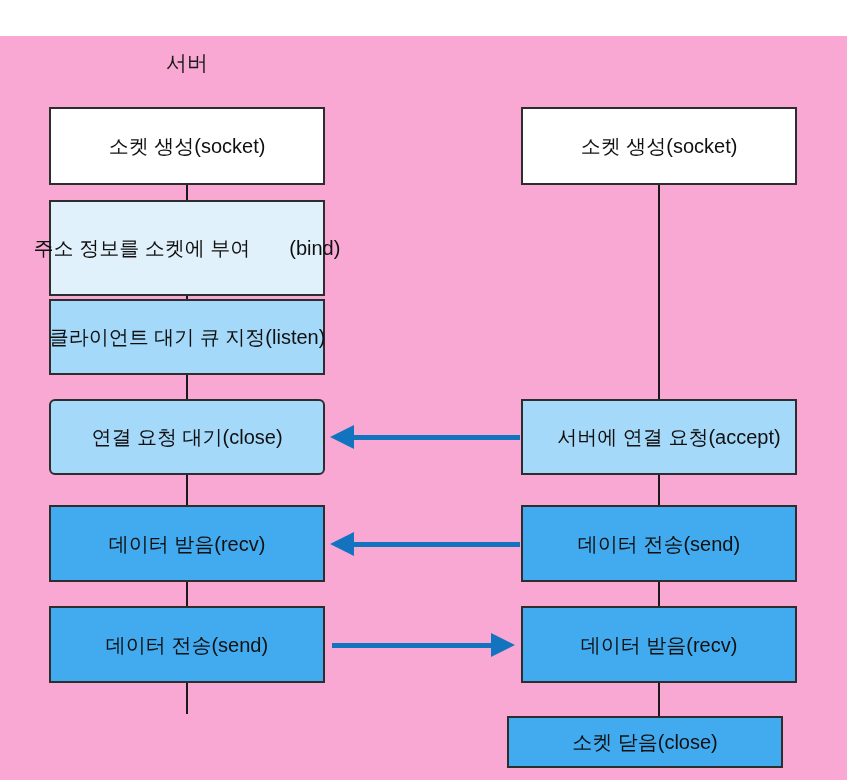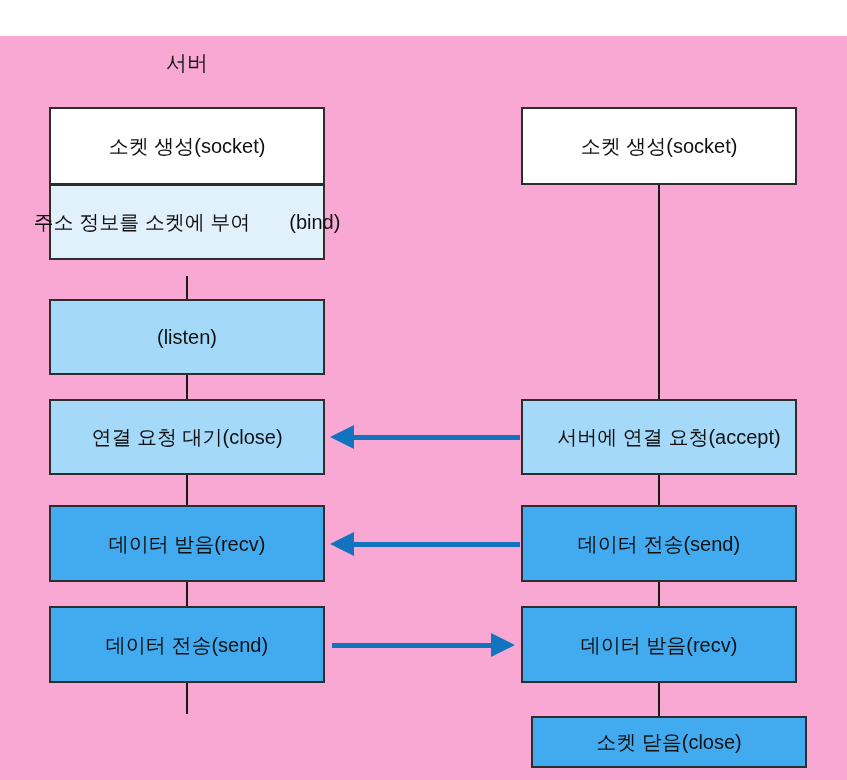--- a/index.html
+++ b/index.html
@@ -72,28 +72,29 @@
       <div class="vline" style="left: 659px; top: 149px; height: 214px; background: rgb(26, 26, 26);"></div>
       <div class="vline" style="left: 659px; top: 439px; height: 30px; background: rgb(26, 26, 26);"></div>
       <div class="vline" style="left: 659px; top: 546px; height: 24px; background: rgb(26, 26, 26);"></div>
       <div class="vline" style="left: 659px; top: 647px; height: 33px; background: rgb(26, 26, 26);"></div>
     </div>
   <div id="boxes-layer">
       <div class="flow-box" style="left: 49px; top: 71px; height: 78px; background: rgb(255, 255, 255);">
         <span class="ko">소켓 생성</span>
         <span class="en">(socket)</span>
       </div>
-      <div class="flow-box" style="left: 49px; top: 148px; height: 76px; background: rgb(225, 241, 251); gap: 39px;">
+      <div class="flow-box" style="left: 49px; top: 164px; height: 96px; background: rgb(225, 241, 251); gap: 39px;">
         <span class="ko">주소 정보를 소켓에 부여</span>
         <span class="en">(bind)</span>
       </div>
       <div class="flow-box" style="left: 49px; top: 263px; height: 76px; background: rgb(165, 217, 250);">
+        <span class="ko">클라이언트 대기 큐 지정</span>
         <span class="en">(listen)</span>
       </div>
-      <div class="flow-box" style="left: 49px; top: 363px; height: 76px; background: rgb(165, 217, 250);">
+      <div class="flow-box" style="left: 49px; top: 363px; height: 76px; background: rgb(165, 217, 250); border-radius: 6px;">
         <span class="ko">연결 요청 대기</span>
         <span class="en">(close)</span>
       </div>
       <div class="flow-box" style="left: 49px; top: 469px; height: 77px; background: rgb(66, 171, 240);">
         <span class="ko">데이터 받음</span>
         <span class="en">(recv)</span>
       </div>
       <div class="flow-box" style="left: 49px; top: 570px; height: 77px; background: rgb(66, 171, 240);">
         <span class="ko">데이터 전송</span>
         <span class="en">(send)</span>
@@ -107,21 +108,21 @@
         <span class="en">(accept)</span>
       </div>
       <div class="flow-box" style="left: 521px; top: 469px; height: 77px; background: rgb(66, 171, 240);">
         <span class="ko">데이터 전송</span>
         <span class="en">(send)</span>
       </div>
       <div class="flow-box" style="left: 521px; top: 570px; height: 77px; background: rgb(66, 171, 240);">
         <span class="ko">데이터 받음</span>
         <span class="en">(recv)</span>
       </div>
-      <div class="flow-box" style="left: 531px; top: 680px; height: 52px; background: rgb(66, 171, 240);">
+      <div class="flow-box" style="left: 507px; top: 680px; height: 52px; background: rgb(66, 171, 240);">
         <span class="ko">소켓 닫음</span>
         <span class="en">(close)</span>
       </div>
     </div>
   <div id="arrows-layer">
       <div class="arrow-line" style="top: 399px; background: rgb(18, 115, 191); left: 351px; width: 169px;"></div>
       <div class="arrow-head" style="top: 389px; border-right: 24px solid rgb(18, 115, 191); left: 330px;"></div>
       <div class="arrow-line" style="top: 506px; background: rgb(18, 115, 191); left: 351px; width: 169px;"></div>
       <div class="arrow-head" style="top: 496px; border-right: 24px solid rgb(18, 115, 191); left: 330px;"></div>
       <div class="arrow-line" style="top: 607px; background: rgb(18, 115, 191); left: 332px; width: 162px;"></div>

